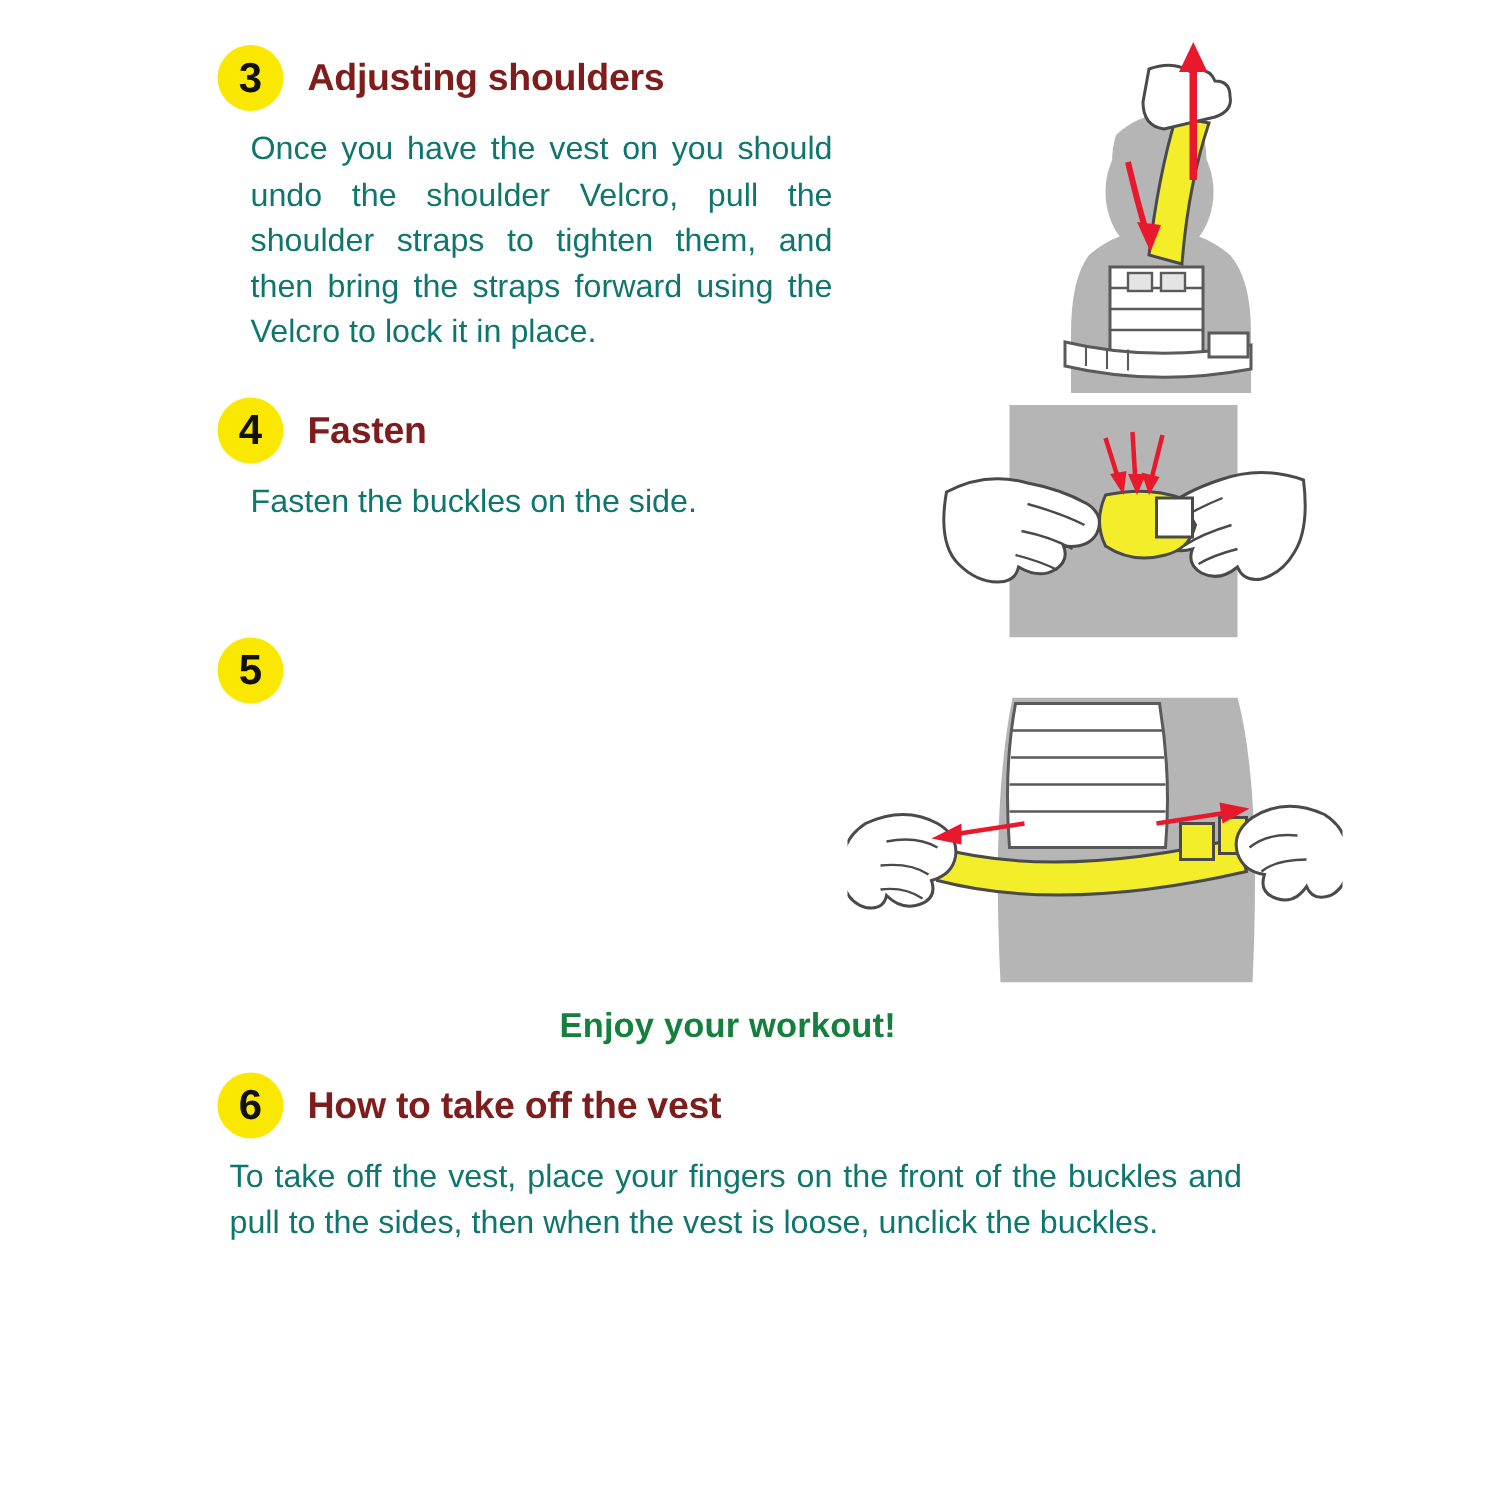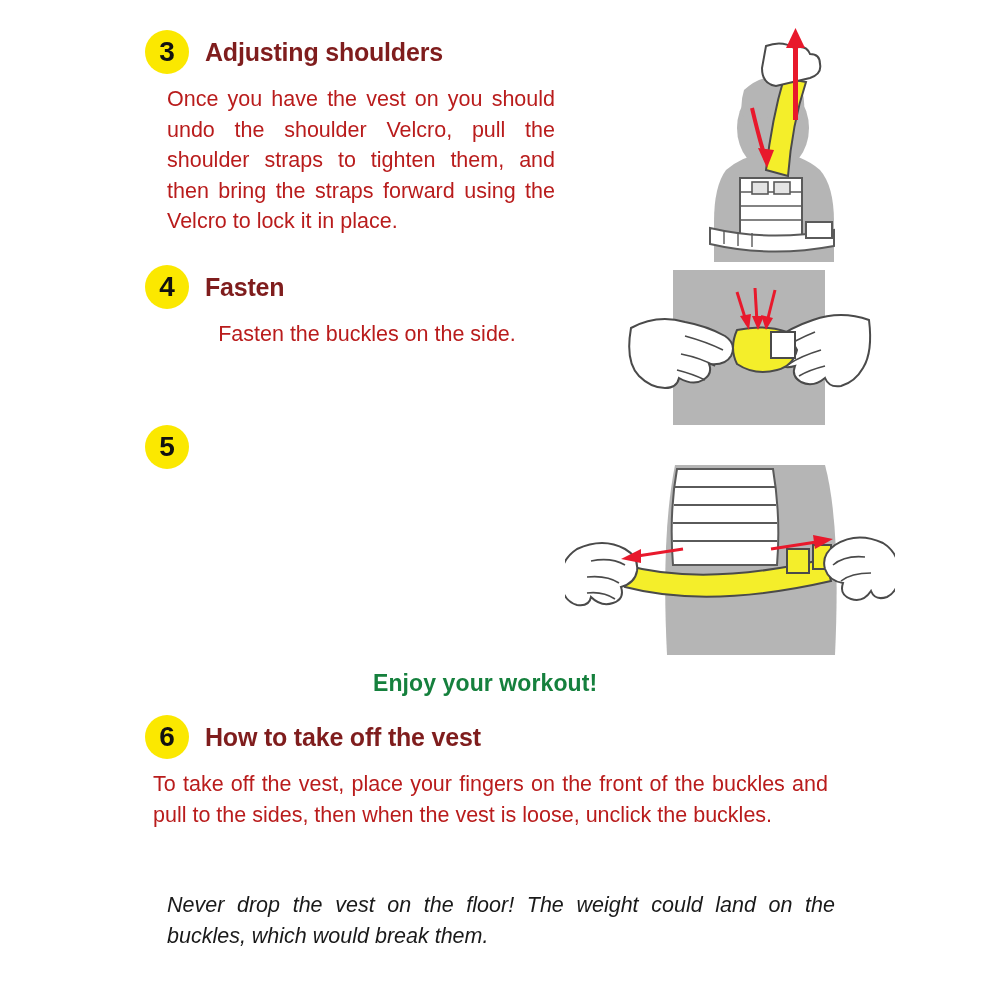--- a/index.html
+++ b/index.html
@@ -47,25 +47,25 @@
   }
   .step-title {
     font-size: 25px;
     font-weight: bold;
     color: #7f1d1d;
     letter-spacing: -0.2px;
   }
   .step-body {
     font-size: 21.5px;
     line-height: 1.42;
-    color: #b91c1c;
+    color: #0f766e;
     text-align: justify;
     margin-top: 10px;
   }
-  .step-body.nojust { text-align: center; }
+  .step-body.nojust { text-align: left; }
 
   .enjoy {
     position: absolute;
     font-size: 23px;
     font-weight: bold;
     color: #15803d;
     letter-spacing: 0.1px;
   }
 
   .note {
@@ -230,15 +230,14 @@
   <div class="enjoy" style="left:373px; top:670px;">Enjoy your workout!</div>
 
   <div class="step" style="left:145px; top:715px; width:700px;">
     <div class="step-head">
       <div class="badge">6</div>
       <div class="step-title">How to take off the vest</div>
     </div>
     <div class="step-body" style="width:675px; margin-left:8px;">To take off the vest, place your fingers on the front of the buckles and pull to the sides, then when the vest is loose, unclick the buckles.</div>
   </div>
 
-  <div class="note" style="left:167px; top:890px; width:668px;">Never drop the vest on the floor! The weight could land on the buckles, which would break them.</div>
 
 </div>
 
 </body></html>

